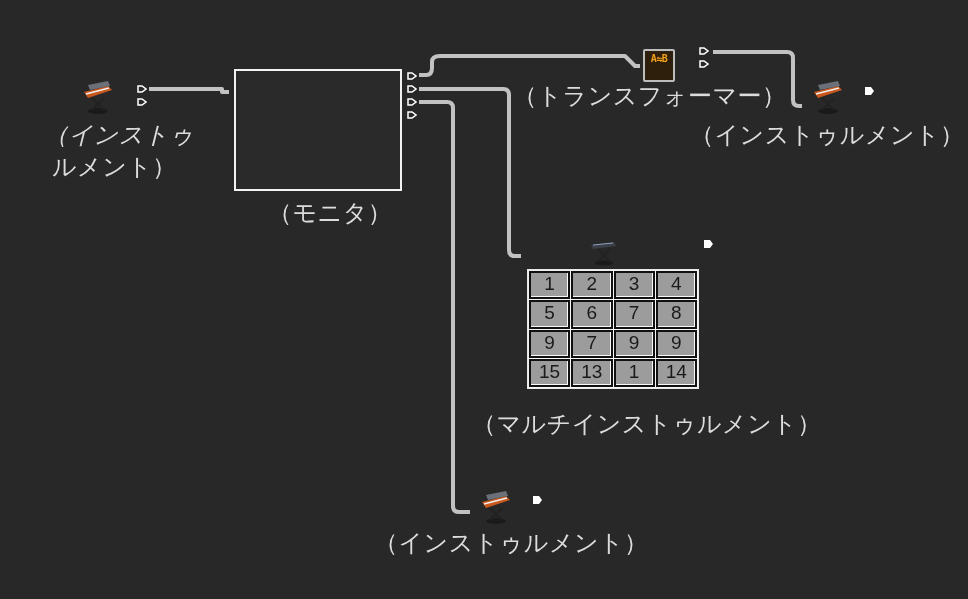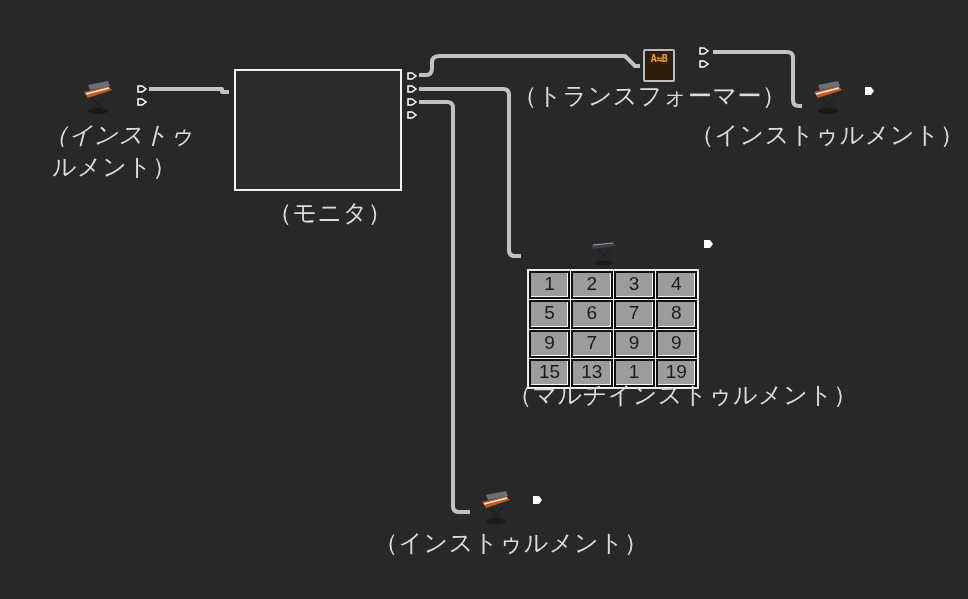--- a/index.html
+++ b/index.html
@@ -133,23 +133,23 @@
   <div class="cell">6</div>
   <div class="cell">7</div>
   <div class="cell">8</div>
   <div class="cell">9</div>
   <div class="cell">7</div>
   <div class="cell">9</div>
   <div class="cell">9</div>
   <div class="cell">15</div>
   <div class="cell">13</div>
   <div class="cell">1</div>
-  <div class="cell">19</div>
+  <div class="cell">14</div>
 </div>
-<div class="label" style="left:472px;top:380px;margin-left:36px;">（マルチインストゥルメント）</div>
+<div class="label" style="left:472px;top:409px;">（マルチインストゥルメント）</div>
 
 <div class="abs" style="left:478px;top:490px;width:40px;height:36px;">
   <svg width="40" height="36">
     <ellipse cx="18" cy="31" rx="10" ry="3" fill="#1a1a1a"></ellipse>
     <line x1="12" y1="18" x2="24" y2="30" stroke="#222" stroke-width="2"></line>
     <line x1="24" y1="18" x2="12" y2="30" stroke="#222" stroke-width="2"></line>
     <polygon points="4,12 28,6 32,10 8,18" fill="#c8581e"></polygon>
     <polygon points="8,5 28,1 30,6 10,10" fill="#6a6f78"></polygon>
     <line x1="6" y1="14" x2="29" y2="8" stroke="#f0f0f0" stroke-width="1.5"></line>
   </svg>

